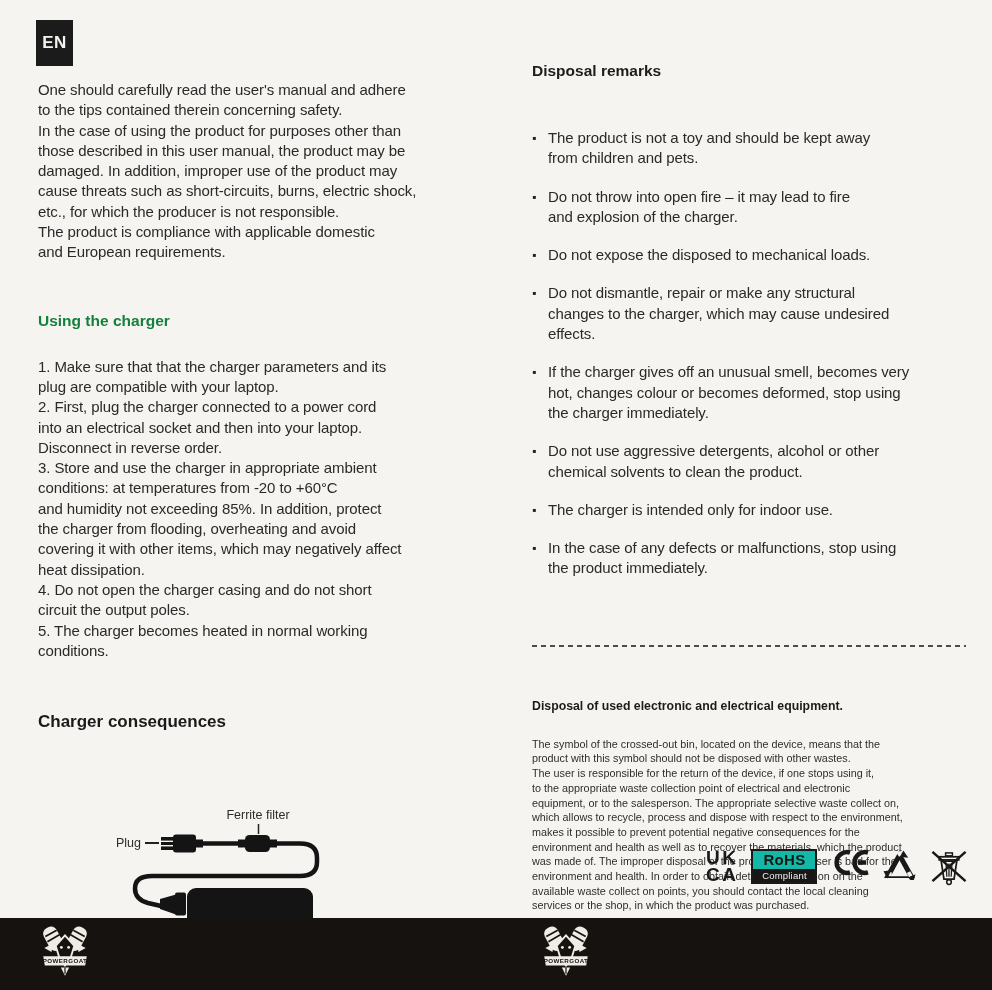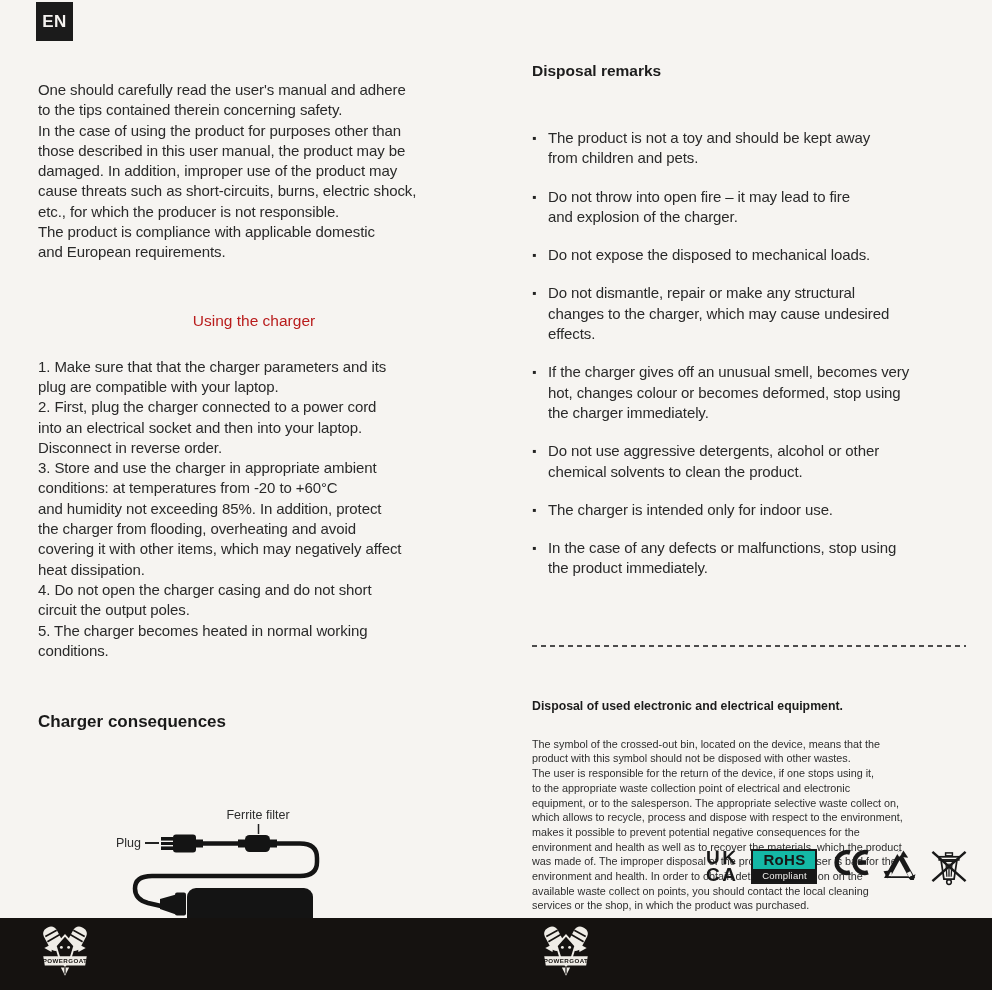--- a/index.html
+++ b/index.html
@@ -3,30 +3,30 @@
 <meta charset="utf-8">
 <style>
   html,body{margin:0;padding:0;}
   body{background:#e9e7e4;font-family:"Liberation Sans",sans-serif;}
   #page{
     position:relative;width:992px;height:990px;margin:0 auto;
     background:#f6f4f1;overflow:hidden;color:#262626;
   }
   
   .en-badge{
-    position:absolute;left:36px;top:2px;width:37px;height:39px;
+    position:absolute;left:36px;top:20px;width:37px;height:46px;
     background:#1b1b1b;color:#f5f3f0;display:flex;align-items:center;justify-content:center;
     font-weight:bold;font-size:17px;letter-spacing:.5px;
   }
   
   .col{position:absolute;white-space:pre-line;}
   .col-left{left:38px;top:62px;width:432px;}
   .col-right{left:532px;top:40px;width:434px;}
   .h1{font-size:15.5px;font-weight:bold;color:#1d1d1d;margin:4px 0 9px 0;white-space:normal;}
-  .h2{font-size:15.5px;font-weight:normal;color:#b91c1c;margin:13px 0 9px 0;text-align:center;}
+  .h2{font-size:15.5px;font-weight:bold;color:#15803d;margin:13px 0 9px 0;}
   .h3{font-size:17px;font-weight:bold;color:#1a1a1a;margin:15px 0 6px 0;}
   .body-text{font-size:15px;line-height:20.3px;letter-spacing:-.1px;color:#2a2a2a;}
   
   ul.remarks{list-style:none;margin:10px 0 0 0;padding:0;}
   ul.remarks li{
     position:relative;padding-left:16px;font-size:15px;line-height:20.3px;
     letter-spacing:-.1px;color:#2a2a2a;white-space:pre-line;
   }
   ul.remarks li::before{
     content:"▪";position:absolute;left:0;top:0;font-size:12px;color:#222;

